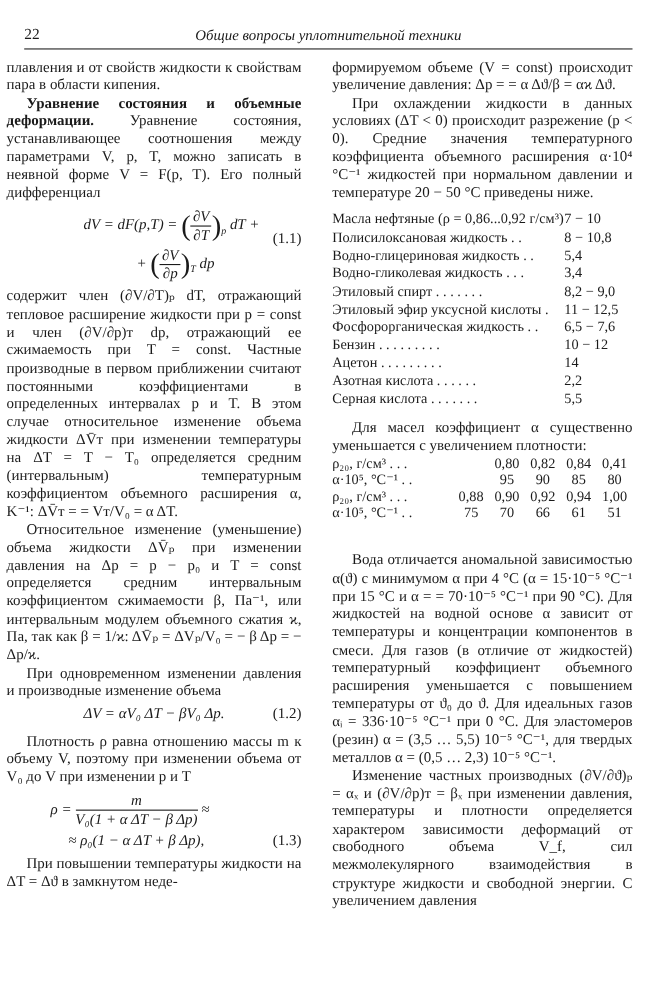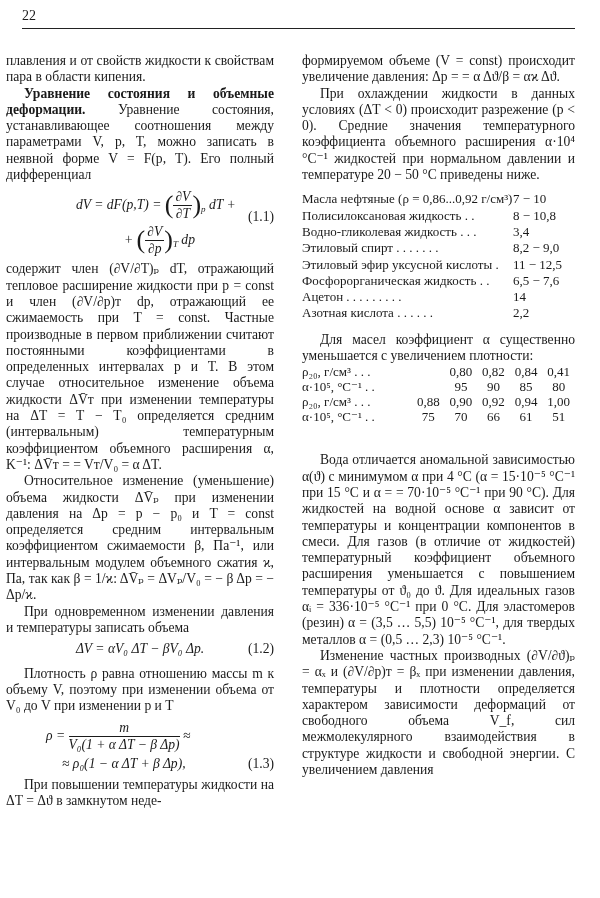--- a/index.html
+++ b/index.html
@@ -3,21 +3,21 @@
 <meta charset="utf-8">
 <style>
   html, body { margin: 0; padding: 0; background: #ffffff; }
   body {
     width: 600px; height: 898px; position: relative; overflow: hidden;
     font-family: "Liberation Serif", "DejaVu Serif", serif;
     color: #1a1a1a;
     font-size: 13.6px;
   }
   .header {
-    position: absolute; left: 22px; top: 6px; width: 553px; height: 22px;
+    position: absolute; left: 22px; top: 22px; width: 553px; height: 22px;
     border-bottom: 1.6px solid #222;
   }
   .page-num { position: absolute; left: 0; top: 2px; font-size: 14px; }
   .running-title { position: absolute; left: 0; right: 0; top: 2px; text-align: center; font-style: italic; font-size: 13.5px; }
   .col { position: absolute; top: 53px; line-height: 16.3px; }
   .col-left { left: 6px; width: 268px; }
   .col-right { left: 302px; width: 273px; }
   p { margin: 0; text-align: justify; text-align-last: auto; }
   .ind { text-indent: 18px; }
   .b { font-weight: bold; }
@@ -35,39 +35,40 @@
   .nums { width: 100%; border-collapse: collapse; font-size: 13px; }
   .nums td { padding: 0; line-height: 15px; text-align: center; white-space: nowrap; }
   .nums td.lbl { text-align: left; width: 110px; }
   .gap { height: 10px; }
 </style>
 </head>
 <body>
 
 <div class="header">
   <span class="page-num">22</span>
+  <span class="running-title">Общие вопросы уплотнительной техники</span>
 </div>
 
 <div class="col col-left">
   <p>плавления и от свойств жидкости к свойствам пара в области кипения.</p>
   <p class="ind"><span class="b">Уравнение состояния и объемные деформации.</span><span> Уравнение состояния, устанавливающее соотношения между параметрами V, p, T, можно записать в неявной форме V = F(p, T). Его полный дифференциал</span></p>
 
   <div class="eq" style="margin-top:6px;">
     <span class="num" style="top:20px;">(1.1)</span>
     <span class="eq-line" style="text-align:left; padding-left:70px;">
       <span>dV = dF(p,T) = </span><span class="paren">(</span><span class="frac"><span class="n">∂V</span><span class="d">∂T</span></span><span class="paren">)</span><sub>p</sub><span> dT +</span>
     </span>
     <span class="eq-line" style="text-align:left; padding-left:118px; margin-top:2px;">
       <span>+ </span><span class="paren">(</span><span class="frac"><span class="n">∂V</span><span class="d">∂p</span></span><span class="paren">)</span><sub>T</sub><span> dp</span>
     </span>
   </div>
 
   <p style="margin-top:4px;">содержит член (∂V/∂T)ₚ dT, отражающий тепловое расширение жидкости при p = const и член (∂V/∂p)ᴛ dp, отражающий ее сжимаемость при T = const. Частные производные в первом приближении считают постоянными коэффициентами в определенных интервалах p и T. В этом случае относительное изменение объема жидкости ΔV̄ᴛ при изменении температуры на ΔT = T − T₀ определяется средним (интервальным) температурным коэффициентом объемного расширения α, K⁻¹: ΔV̄ᴛ = = Vᴛ/V₀ = α ΔT.</p>
   <p class="ind">Относительное изменение (уменьшение) объема жидкости ΔV̄ₚ при изменении давления на Δp = p − p₀ и T = const определяется средним интервальным коэффициентом сжимаемости β, Па⁻¹, или интервальным модулем объемного сжатия ϰ, Па, так как β = 1/ϰ: ΔV̄ₚ = ΔVₚ/V₀ = − β Δp = − Δp/ϰ.</p>
-  <p class="ind">При одновременном изменении давления и температуры записать объема</p>
+  <p class="ind">При одновременном изменении давления и производные изменение объема</p>
 
   <div class="eq" style="margin:5px 0 8px;">
     <span>ΔV = αV₀ ΔT − βV₀ Δp.</span>
     <span class="num">(1.2)</span>
   </div>
 
   <p class="ind">Плотность ρ равна отношению массы m к объему V, поэтому при изменении объема от V₀ до V при изменении p и T</p>
 
   <div class="eq" style="margin:6px 0 4px;">
     <span class="eq-line" style="text-align:left; padding-left:40px;">
@@ -90,42 +91,54 @@
     <tbody id="liquids-body">
         <tr>
           <td>Масла нефтяные (ρ = 0,86...0,92 г/см³)</td>
           <td class="v">7 − 10</td>
         </tr>
         <tr>
           <td>Полисилоксановая жидкость . .</td>
           <td class="v">8 − 10,8</td>
         </tr>
         <tr>
+          <td>Водно-глицериновая жидкость . .</td>
+          <td class="v">5,4</td>
+        </tr>
+        <tr>
           <td>Водно-гликолевая жидкость . . .</td>
           <td class="v">3,4</td>
         </tr>
         <tr>
           <td>Этиловый спирт . . . . . . .</td>
           <td class="v">8,2 − 9,0</td>
         </tr>
         <tr>
           <td>Этиловый эфир уксусной кислоты .</td>
           <td class="v">11 − 12,5</td>
         </tr>
         <tr>
           <td>Фосфорорганическая жидкость . .</td>
           <td class="v">6,5 − 7,6</td>
         </tr>
         <tr>
+          <td>Бензин . . . . . . . . .</td>
+          <td class="v">10 − 12</td>
+        </tr>
+        <tr>
           <td>Ацетон . . . . . . . . .</td>
           <td class="v">14</td>
         </tr>
         <tr>
           <td>Азотная кислота . . . . . .</td>
           <td class="v">2,2</td>
+        </tr>
+        <tr>
+          <td>Серная кислота . . . . . . .</td>
+          <td class="v">5,5</td>
         </tr>
       </tbody>
   </table>
 
   <p class="ind" style="margin-top:10px;">Для масел коэффициент α существенно уменьшается с увеличением плотности:</p>
 
   <table class="nums">
     <tbody id="density-body">
         <tr>
           <td class="lbl">ρ₂₀, г/см³ . . .</td>

